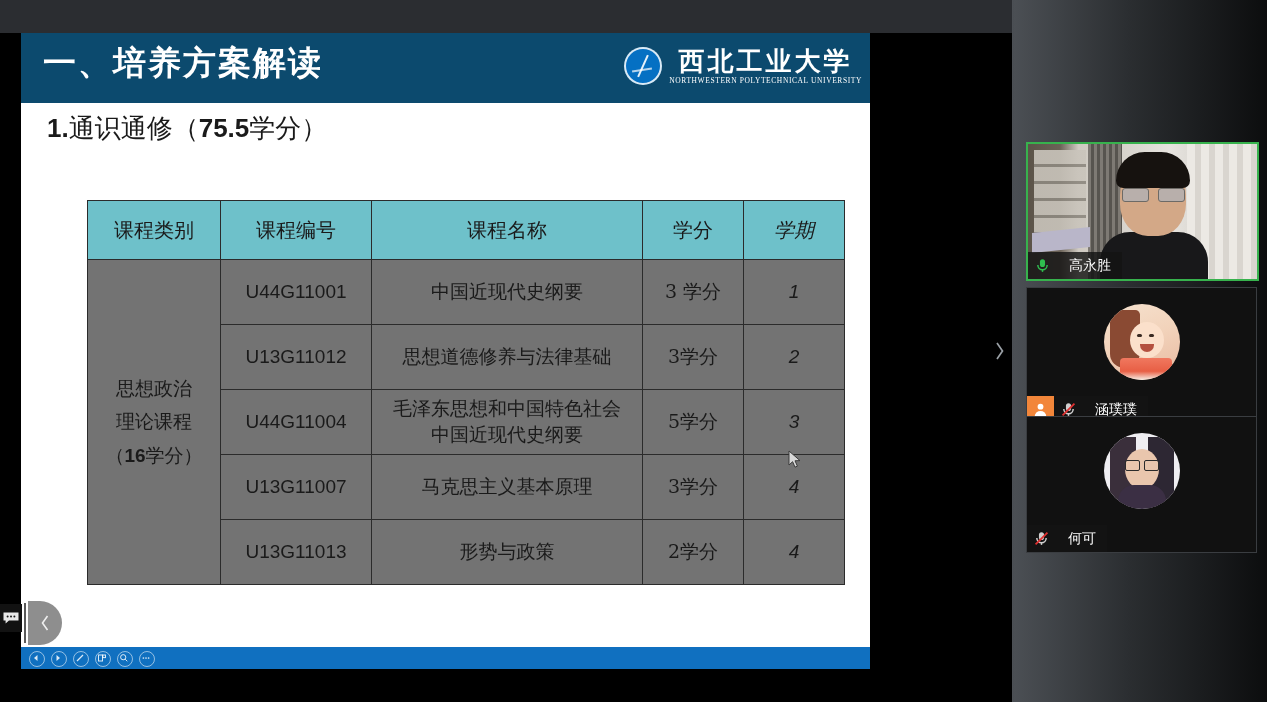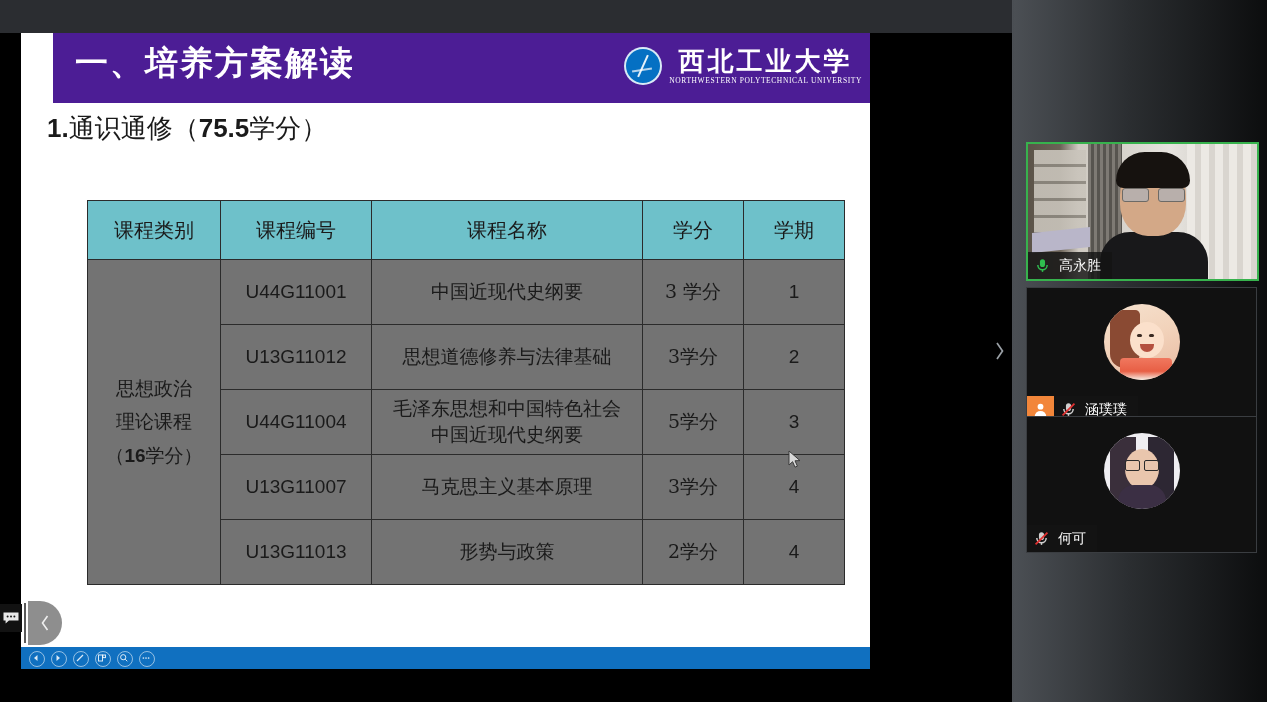--- a/index.html
+++ b/index.html
@@ -12,21 +12,21 @@
 
   
   .top-strip{position:absolute;left:0;top:0;width:1014px;height:33px;background:#2b2d31;}
 
   
   .stage{position:absolute;left:0;top:33px;width:1014px;height:669px;background:#000;}
 
   
   .slide{position:absolute;left:21px;top:0px;width:849px;height:614px;background:#fff;}
 
-  .slide-header{position:relative;height:70px;background:#4c1d95;margin-left:32px;}
+  .slide-header{position:relative;height:70px;background:#0c4a6e;}
   .slide-title{
     position:absolute;left:22px;top:8px;
     color:#fff;font-weight:bold;font-size:33px;letter-spacing:2px;
     font-family:"DejaVu Sans","Liberation Sans",sans-serif;
     white-space:nowrap;
   }
   .logo-wrap{position:absolute;right:8px;top:14px;display:flex;align-items:center;gap:7px;}
   .logo-seal{width:34px;height:34px;border-radius:50%;border:2px solid rgba(255,255,255,.85);
     position:relative;flex:0 0 auto;background:#0570c3;}
   .logo-seal:before{content:"";position:absolute;left:50%;top:5px;width:2px;height:24px;
@@ -57,21 +57,21 @@
   table.course td,table.course th{
     border:1px solid #2b2b2b;text-align:center;vertical-align:middle;
     color:#1a1a1a;font-weight:normal;
   }
   table.course thead th{background:#6ec1ca;height:56px;font-size:20px;}
   table.course tbody td{height:62px;font-size:19px;background:#737373;}
   .c-cat{width:130px;}
   .c-code{width:148px;font-family:"Liberation Sans",sans-serif;font-size:19px;}
   .c-name{width:268px;}
   .c-cred{width:98px;}
-  .c-term{width:98px;font-family:"Liberation Sans",sans-serif;}
+  .c-term{width:98px;font-family:"Liberation Sans",sans-serif;font-style:italic;}
   .cat-cell{font-size:18px;line-height:1.75;}
   .cat-cell b{font-family:"Liberation Sans",sans-serif;}
   .name2{line-height:1.35;}
 
   
   .ppt-bar{position:absolute;left:21px;top:614px;width:849px;height:22px;background:#1070c0;}
   .ppt-icons{position:absolute;left:8px;top:4px;display:flex;gap:6px;align-items:center;}
   .pic{width:14px;height:14px;border-radius:50%;border:1px solid rgba(255,255,255,.55);
     position:relative;display:block;}
   .pic svg{position:absolute;left:0;top:0;}
@@ -138,21 +138,21 @@
   .av3 .face{position:absolute;left:50%;top:16px;transform:translateX(-50%);width:34px;height:40px;
     border-radius:50%;background:#e9c6ad;}
   .av3 .gl{position:absolute;left:50%;top:27px;transform:translateX(-50%);width:34px;height:9px;}
   .av3 .gl i{position:absolute;top:0;width:13px;height:9px;border:1.3px solid #2b2b2b;border-radius:2px;display:block;}
   .av3 .gl i:nth-child(1){left:0;} .av3 .gl i:nth-child(2){right:0;}
   .av3 .torso{position:absolute;left:50%;bottom:0;transform:translateX(-50%);width:48px;height:24px;
     border-radius:16px 16px 0 0;background:#3b2f44;}
 
   .namebar{position:absolute;left:0;bottom:0;display:flex;align-items:center;height:27px;}
   .host-badge{width:27px;height:27px;background:#f2863a;display:flex;align-items:center;justify-content:center;flex:0 0 auto;}
-  .name-chip{height:27px;background:rgba(20,20,20,.82);display:flex;align-items:center;gap:8px;padding:0 11px 0 6px;}
+  .name-chip{height:27px;background:rgba(20,20,20,.82);display:flex;align-items:center;gap:18px;padding:0 11px 0 6px;}
   .pname{color:#fff;font-size:14px;white-space:nowrap;
     font-family:"DejaVu Sans","Liberation Sans",sans-serif;}
   .mic{width:17px;height:17px;flex:0 0 auto;}
 </style>
 </head>
 <body>
 
 <div id="root">
 
   <div class="top-strip"></div>

